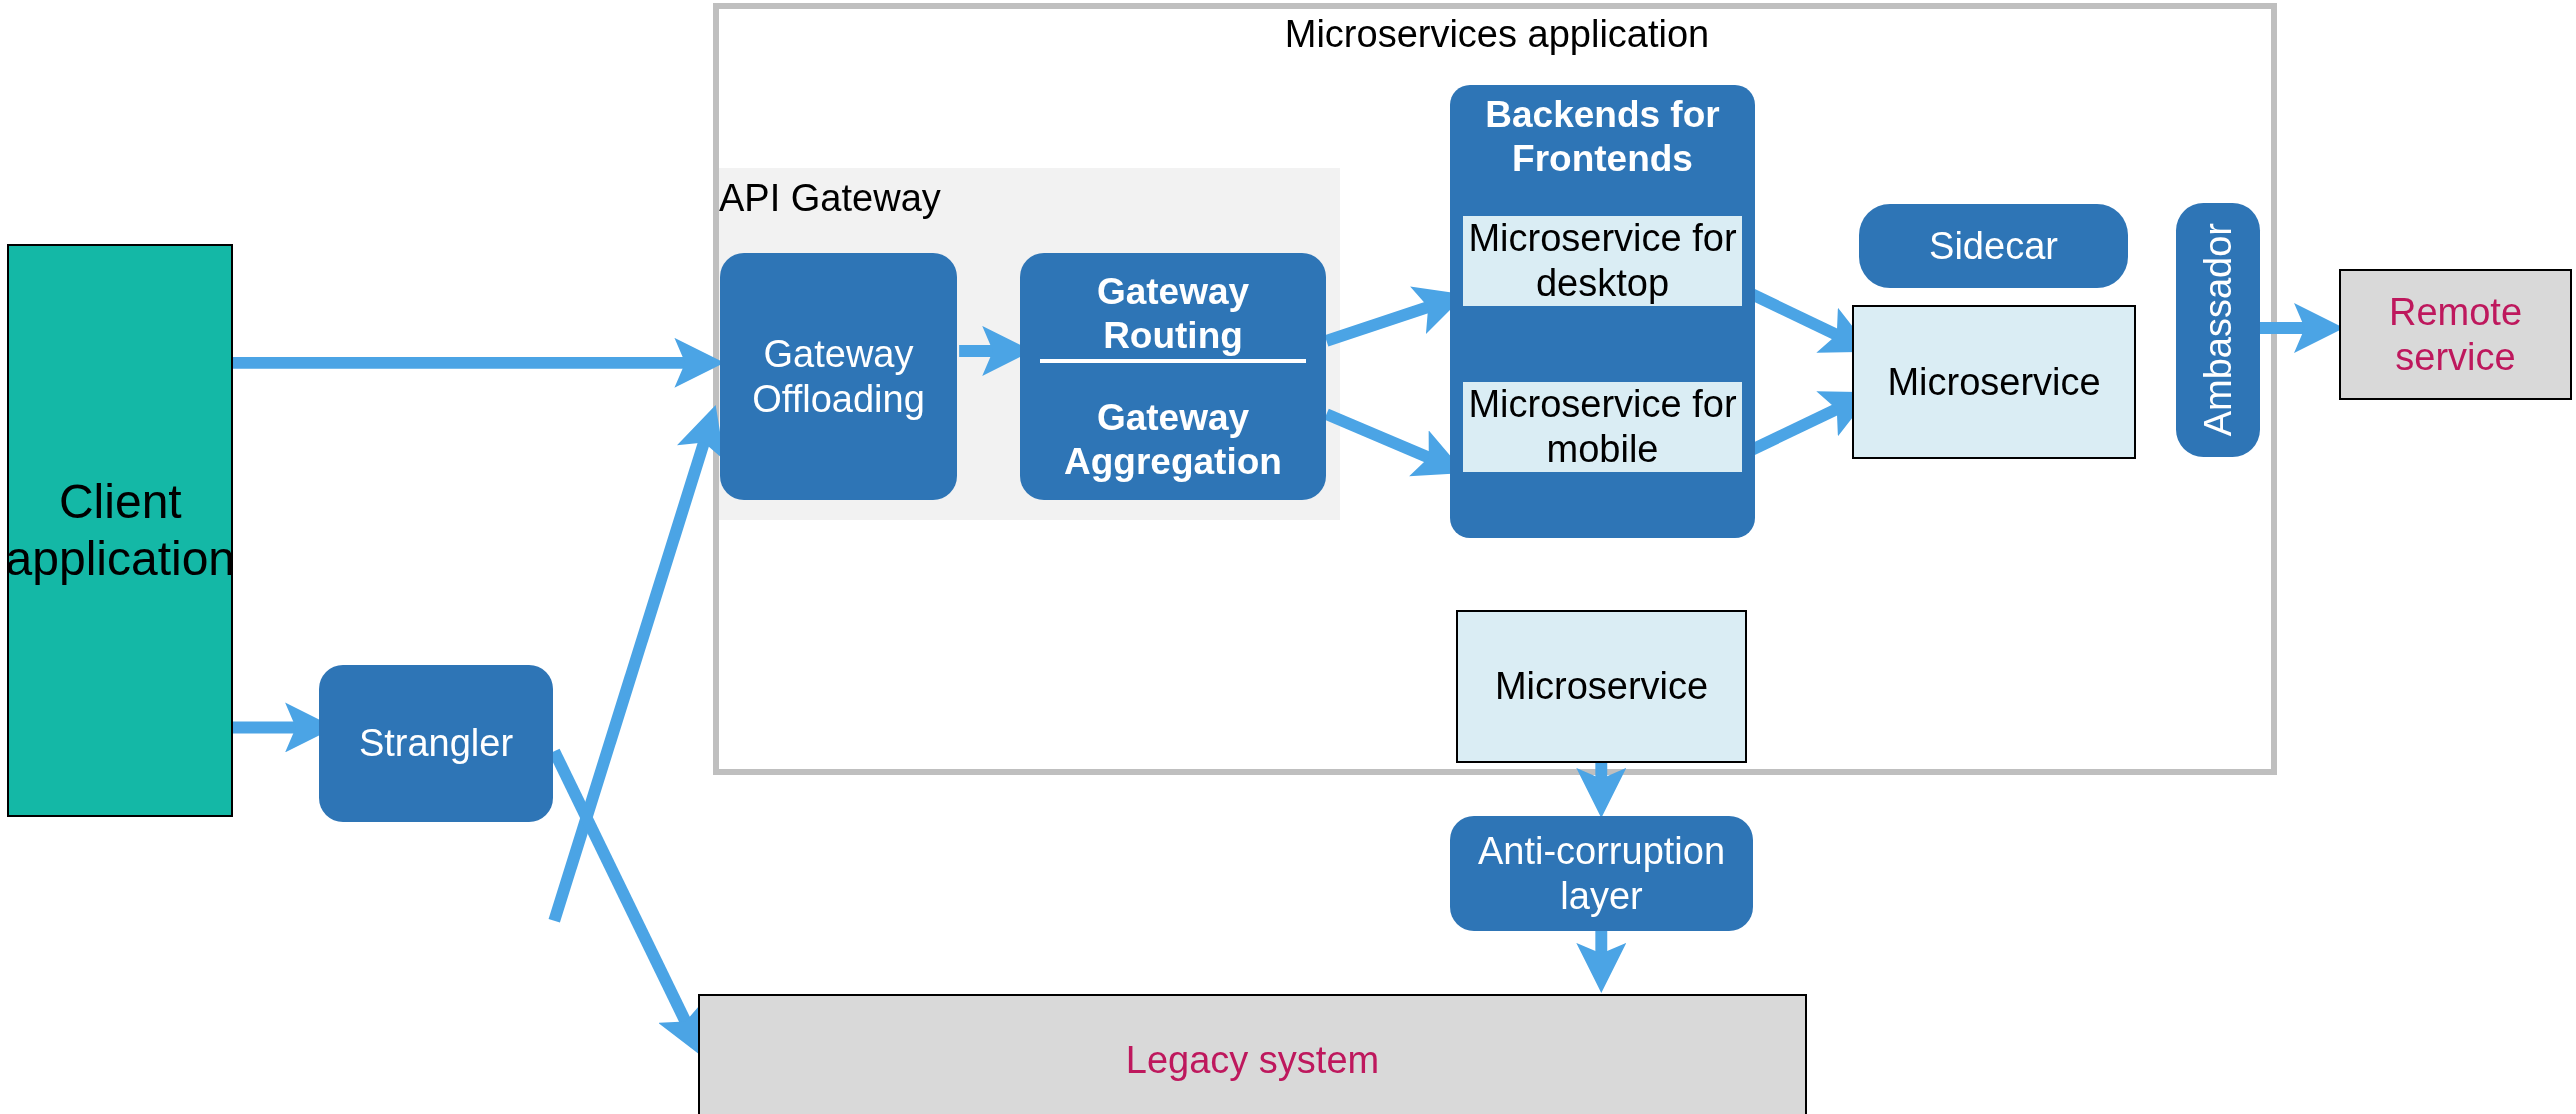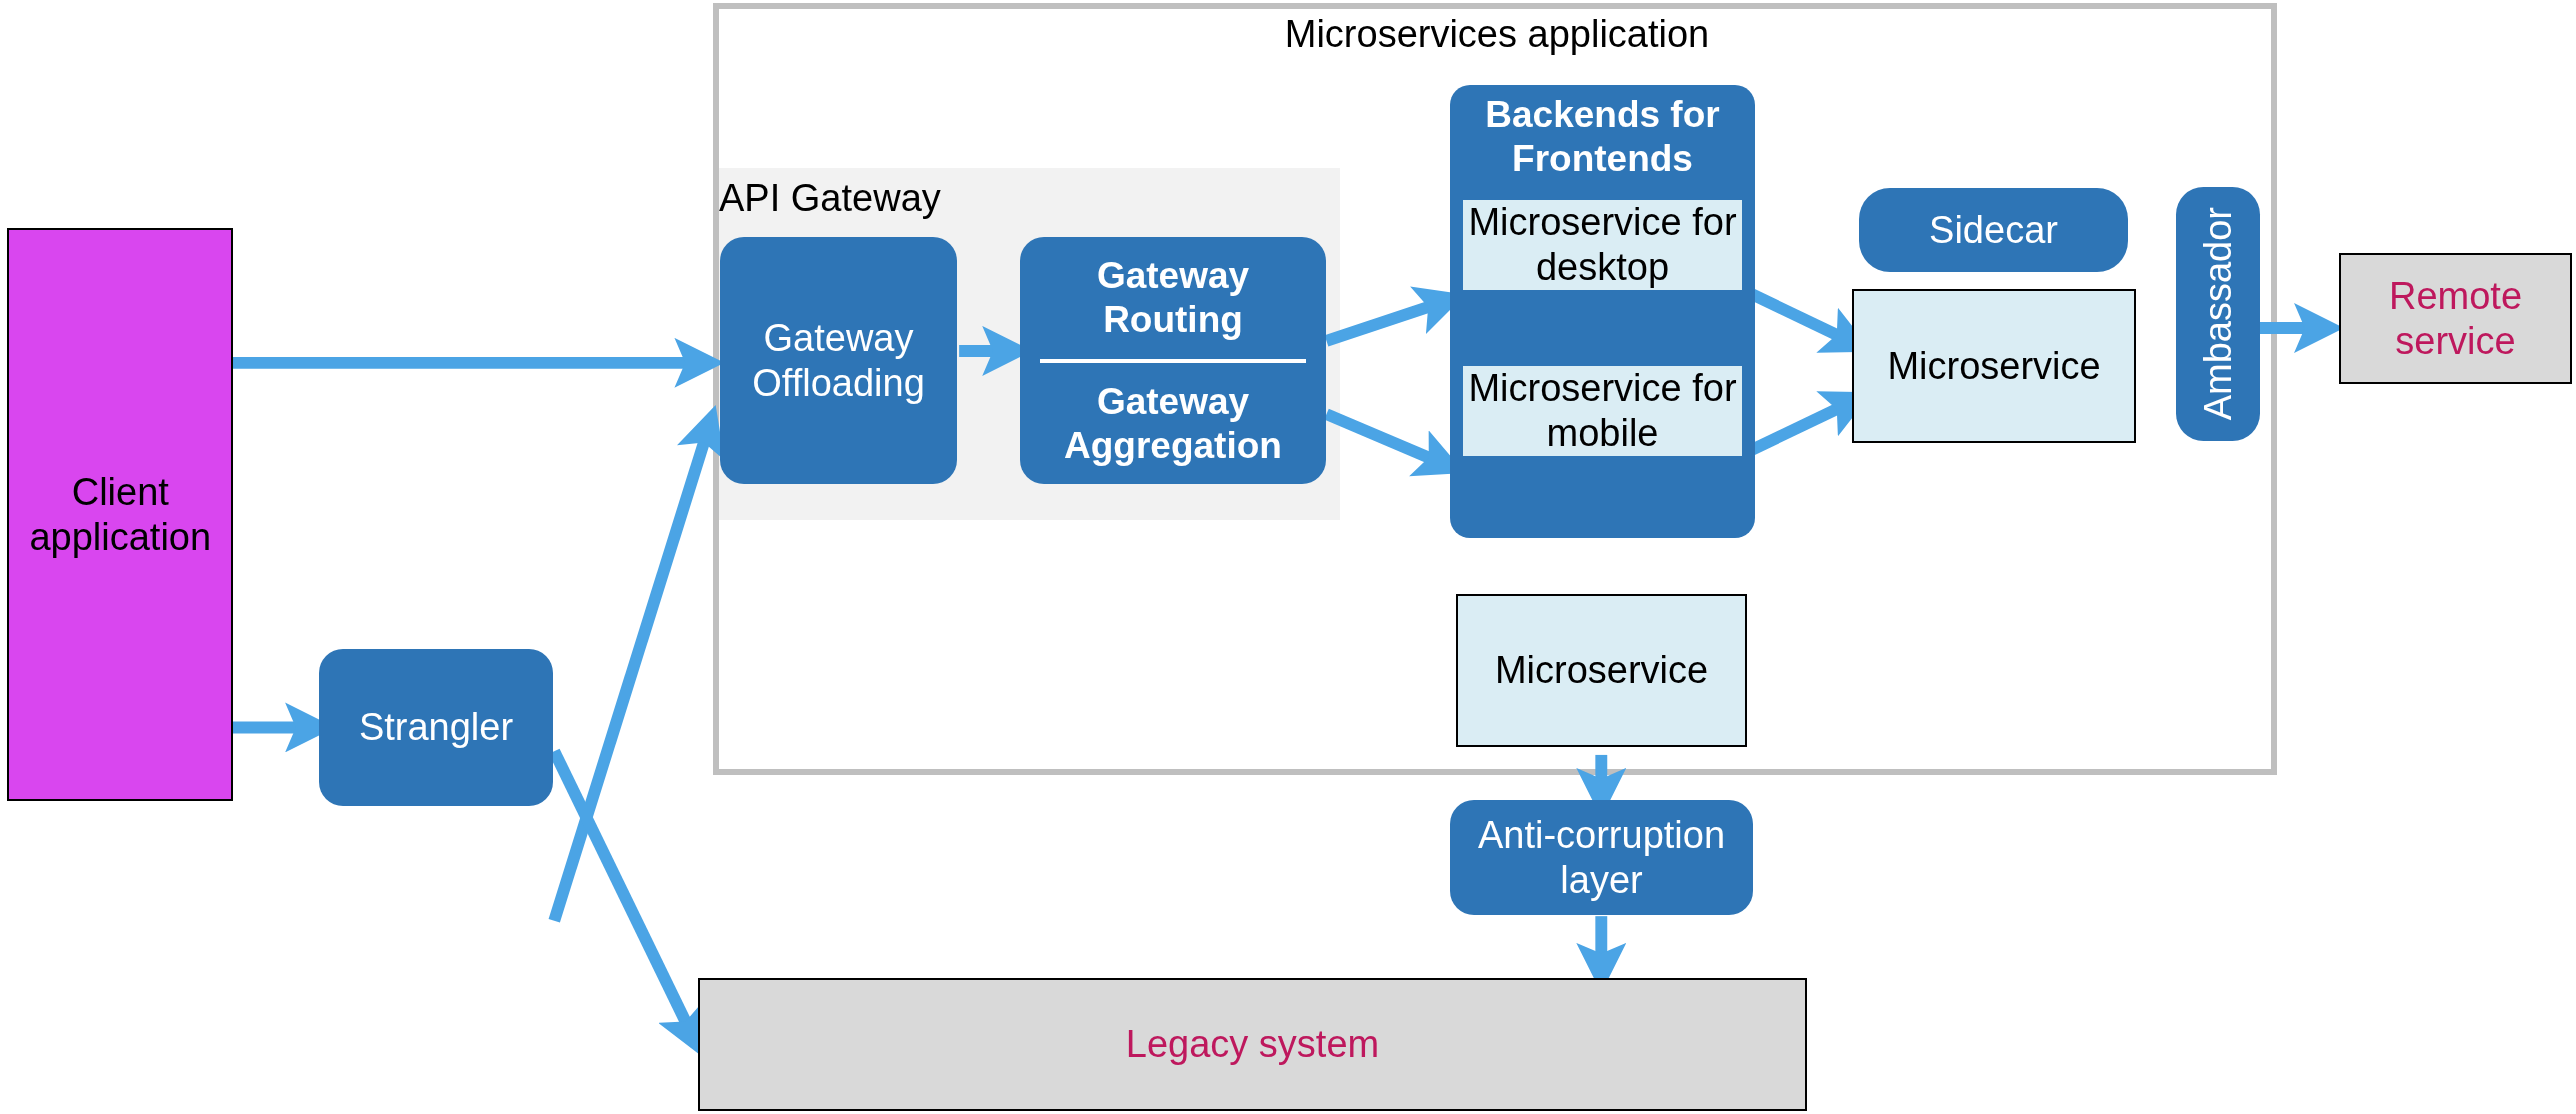--- a/index.html
+++ b/index.html
@@ -28,28 +28,29 @@
   }
   .node {
     position: absolute;
     box-sizing: border-box;
     display: flex;
     align-items: center;
     justify-content: center;
     text-align: center;
     line-height: 1.18;
     z-index: 10;
+    margin-top: 16px;
   }
 
   
   .plain-box {
-    background: #d946ef;
+    background: #14b8a6;
     border: 2.7px solid #000000;
     color: #000000;
-    font-size: 38px;
+    font-size: 48px;
     font-weight: 400;
   }
 
   
   .gray-box {
     background: #d9d9d9;
     border: 2.7px solid #000000;
     color: #be185d;
     font-size: 38px;
     font-weight: 400;

